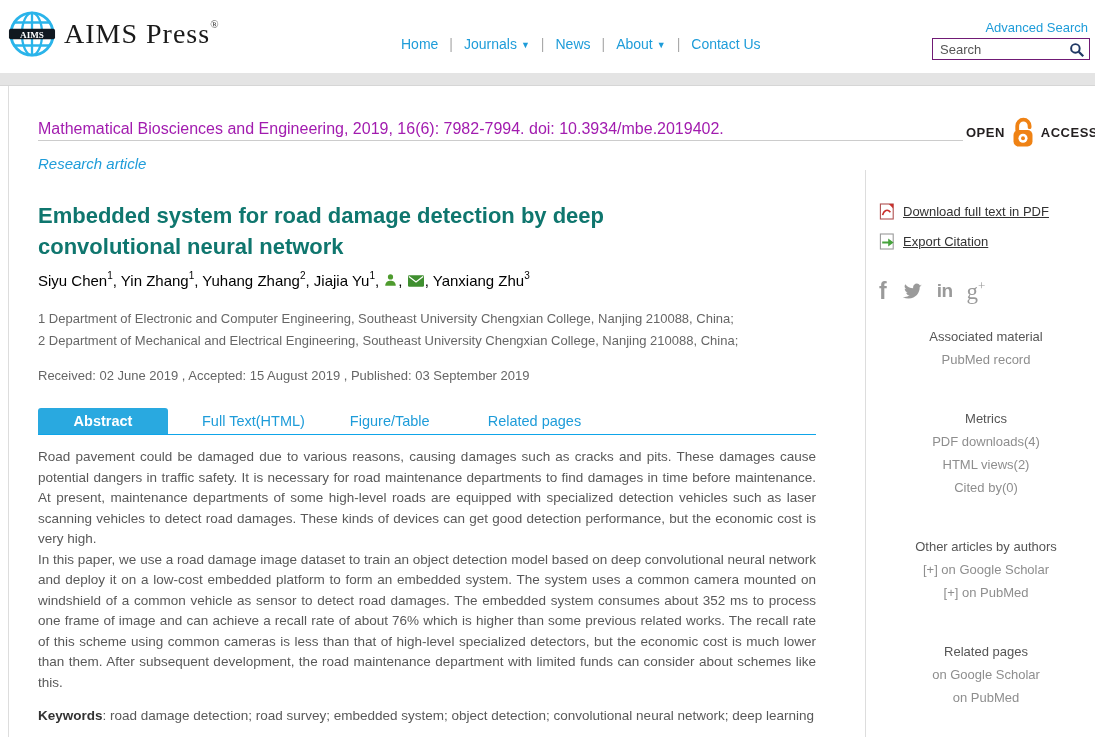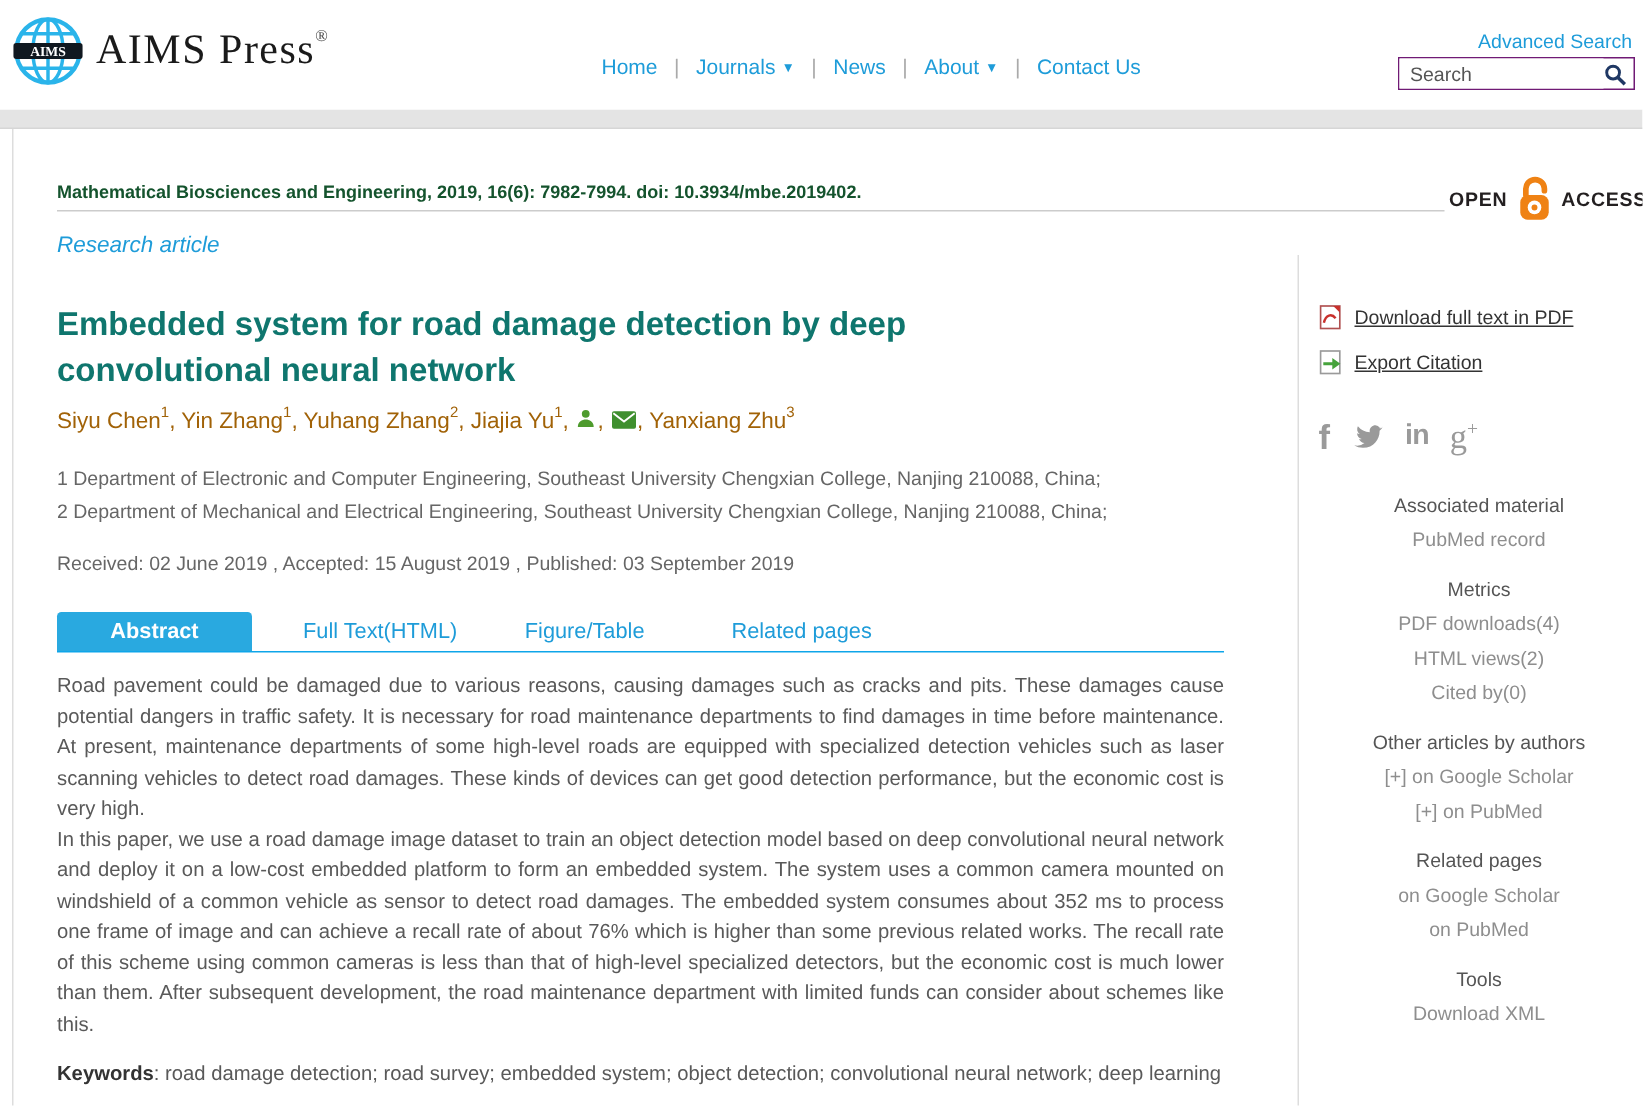--- a/index.html
+++ b/index.html
@@ -22,25 +22,25 @@
       padding-left:7px; font-size:13px; color:#555; font-family:"Liberation Sans", sans-serif; }
   .searchbox input::placeholder { color:#555; opacity:1; }
   .searchbox svg { position:absolute; right:4px; top:3px; }
 
   .top-band { width:100%; height:13px; background:#e4e4e4; border-bottom:1px solid #d6d6d6; }
 
   
   .content-card { position:relative; margin-left:8px; min-height:651px; background:#fff; border-left:1px solid #ddd; }
   .main-col { position:relative; width:778px; margin-left:29px; padding-top:35px; }
 
-  .journal-line { display:block; font-size:12px; color:#14532d; text-decoration:none; line-height:15px;font-weight:bold; }
+  .journal-line { display:block; font-size:16px; color:#a21caf; text-decoration:none; line-height:15px; }
   .rule { position:relative; width:925px; border:none; border-top:1px solid #ccc; margin-top:4px; }
   .research-article { margin-top:14px; font-size:15px; font-style:italic; color:#1e9cd9; }
   .article-title { margin-top:28px; max-width:650px; font-size:22px; line-height:31px; font-weight:bold; color:#0f766e; }
-  .authors { margin-top:9px; font-size:15px; color:#a16207; }
+  .authors { margin-top:9px; font-size:15px; color:#000000; }
   .authors sup { font-size:10px; position:relative; top:-1px; }
   .authors svg { vertical-align:-1px; margin:0 1px; }
   .affiliations { margin-top:19px; font-size:13px; color:#666; line-height:21.5px; }
   .dates { margin-top:17px; font-size:13px; color:#666; }
 
   .tabs { margin-top:24px; width:778px; border-bottom:1px solid #0ea5e9; display:flex; align-items:flex-end; height:28px; }
   .tab { font-size:14.5px; color:#1e9cd9; line-height:26px; white-space:nowrap; cursor:pointer; }
   .tab.active { width:130px; text-align:center; background:#29a9e0; color:#fff; font-weight:bold; border-radius:3px 3px 0 0; }
   .tab:nth-child(2){ margin-left:34px; }
   .tab:nth-child(3){ margin-left:45px; }
@@ -60,21 +60,21 @@
   .sidebar { position:absolute; left:856px; top:84px; width:228px; height:calc(100% - 84px);
       border-left:1px solid #ddd; padding:26px 0 0 13px;text-align:center; }
   .side-action { display:flex; align-items:center; height:30px; }
   .side-action svg { margin-right:8px; flex:none; }
   .side-action a { font-size:13px; color:#333; text-decoration:underline; }
   .social-row { margin-top:22px; display:flex; align-items:center; gap:14px; color:#9a9a9a; height:26px; }
   .social-f { font-size:23px; font-weight:bold; }
   .social-in { font-size:19px; font-weight:bold; letter-spacing:-0.5px; }
   .social-g { font-size:23px; font-family:"Liberation Serif", serif; }
   .social-g sup { font-size:13px; }
-  .side-section { margin-top:10px; }
+  .side-section { margin-top:36px; }
   .side-section:first-child { margin-top:0; }
   .side-title { font-size:13px; color:#555; line-height:23px; }
   .side-link { display:block; font-size:13px; color:#8e8e8e; line-height:23px; text-decoration:none; }
   #side-sections .side-section:first-child { margin-top:21px; }
 </style>
 </head>
 <body>
 
 <div class="page">
 

